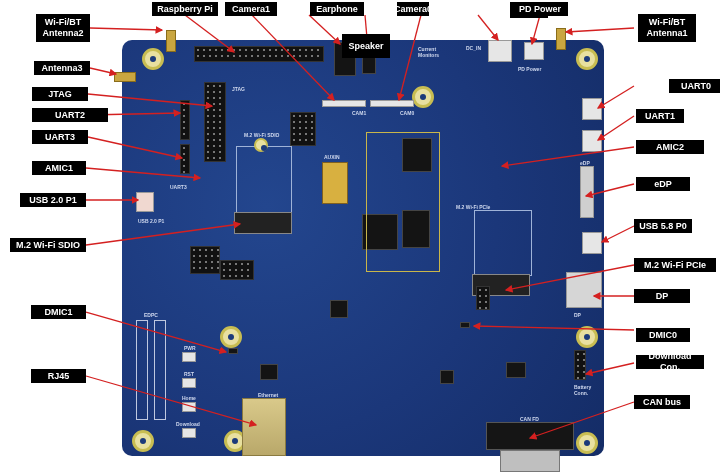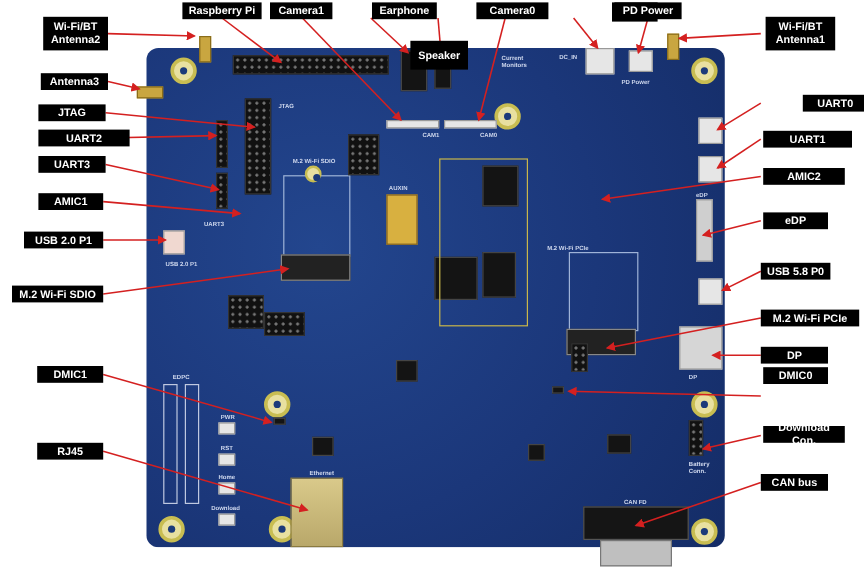--- a/index.html
+++ b/index.html
@@ -166,36 +166,36 @@
     <line x1="634" y1="402" x2="530" y2="438"></line>
   </g>
 </svg>
 
 <div class="label" style="left:36px;top:14px;width:54px;height:28px;white-space:pre-line;">Wi-Fi/BT
 Antenna2</div>
 <div class="label" style="left:152px;top:2px;width:66px;height:14px;">Raspberry Pi</div>
 <div class="label" style="left:225px;top:2px;width:52px;height:14px;">Camera1</div>
 <div class="label" style="left:282px;top:2px;width:54px;height:14px;margin-left:28px;">Earphone</div>
 <div class="label" style="left:342px;top:2px;width:48px;height:24px;margin-top:32px;">Speaker</div>
-<div class="label" style="left:397px;top:2px;width:60px;height:14px;">Camera0</div>
+<div class="label" style="left:397px;top:2px;width:32px;height:14px;">Camera0</div>
 <div class="label" style="left:466px;top:2px;width:38px;height:16px;margin-left:44px;">DC IN</div>
 <div class="label" style="left:512px;top:2px;width:56px;height:14px;">PD Power</div>
 <div class="label" style="left:638px;top:14px;width:58px;height:28px;white-space:pre-line;">Wi-Fi/BT
 Antenna1</div>
 <div class="label" style="left:34px;top:61px;width:56px;height:14px;">Antenna3</div>
 <div class="label" style="left:32px;top:87px;width:56px;height:14px;">JTAG</div>
 <div class="label" style="left:32px;top:108px;width:76px;height:14px;">UART2</div>
 <div class="label" style="left:32px;top:130px;width:56px;height:14px;">UART3</div>
 <div class="label" style="left:32px;top:161px;width:54px;height:14px;">AMIC1</div>
 <div class="label" style="left:20px;top:193px;width:66px;height:14px;">USB 2.0 P1</div>
 <div class="label" style="left:10px;top:238px;width:76px;height:14px;">M.2 Wi-Fi SDIO</div>
 <div class="label" style="left:31px;top:305px;width:55px;height:14px;">DMIC1</div>
 <div class="label" style="left:31px;top:369px;width:55px;height:14px;">RJ45</div>
 <div class="label" style="left:669px;top:79px;width:54px;height:14px;">UART0</div>
-<div class="label" style="left:636px;top:109px;width:74px;height:14px;">UART1</div>
+<div class="label" style="left:636px;top:109px;width:48px;height:14px;">UART1</div>
 <div class="label" style="left:636px;top:140px;width:68px;height:14px;">AMIC2</div>
 <div class="label" style="left:636px;top:177px;width:54px;height:14px;">eDP</div>
 <div class="label" style="left:634px;top:219px;width:58px;height:14px;">USB 5.8 P0</div>
 <div class="label" style="left:634px;top:258px;width:82px;height:14px;">M.2 Wi-Fi PCIe</div>
 <div class="label" style="left:634px;top:289px;width:56px;height:14px;">DP</div>
-<div class="label" style="left:636px;top:306px;width:54px;height:14px;">DMIC0</div>
+<div class="label" style="left:636px;top:328px;width:54px;height:14px;">DMIC0</div>
 <div class="label" style="left:636px;top:355px;width:68px;height:14px;">Download Con.</div>
 <div class="label" style="left:634px;top:395px;width:56px;height:14px;">CAN bus</div>
 
 </body></html>

